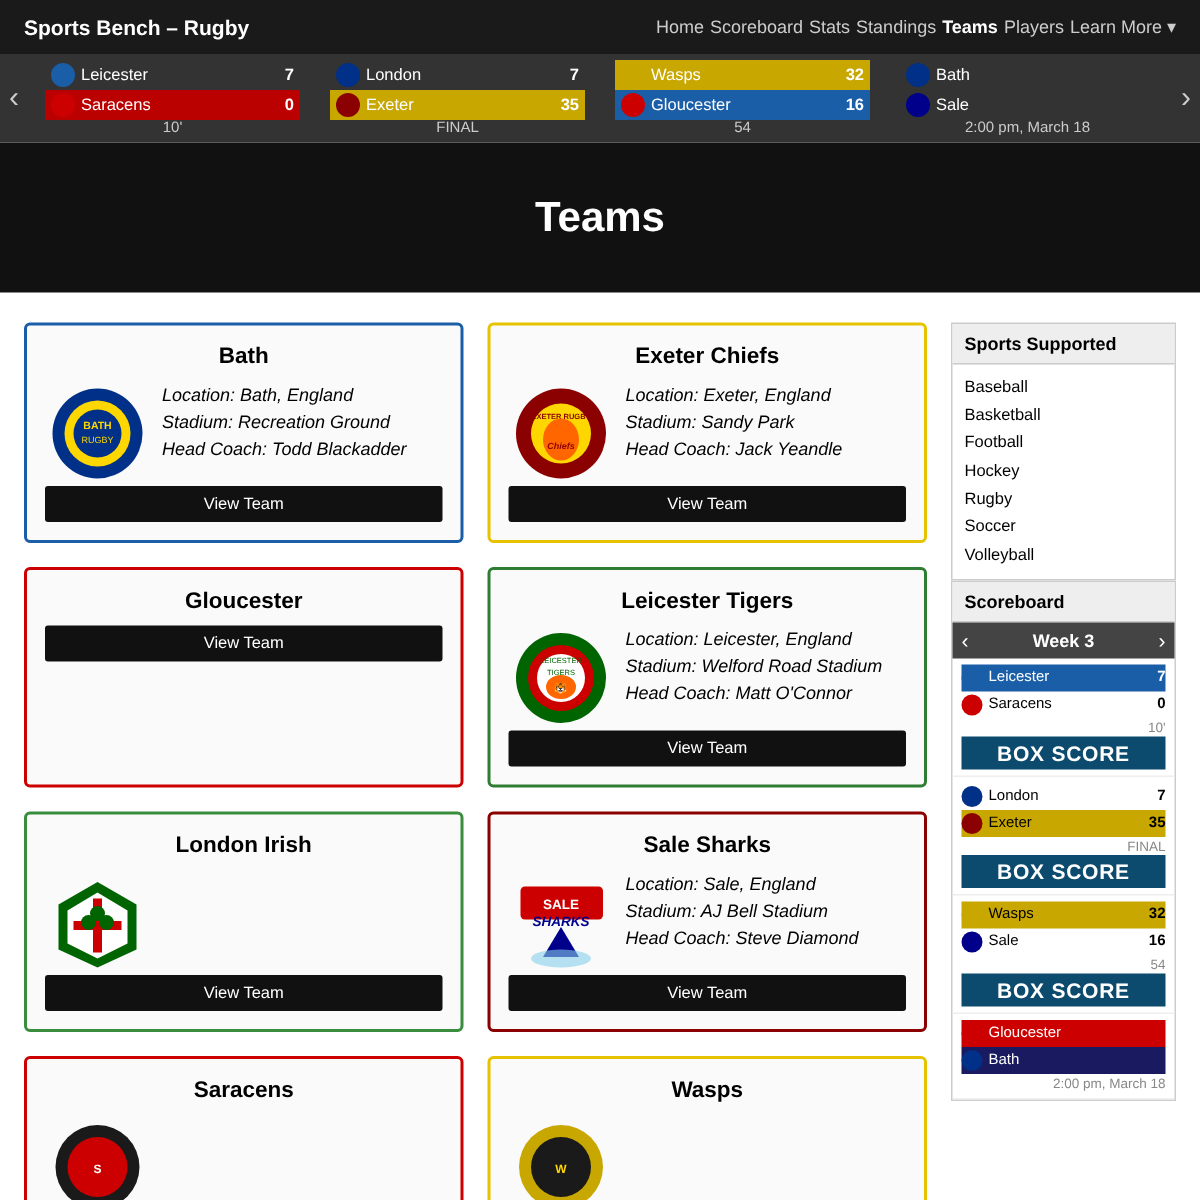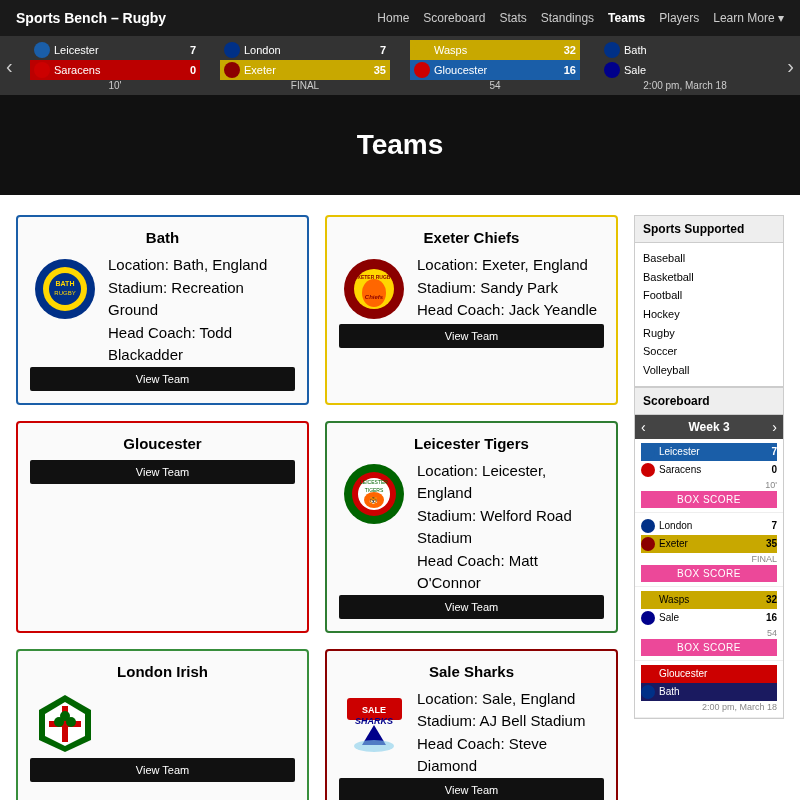--- a/index.html
+++ b/index.html
@@ -8,21 +8,21 @@
     
     .top-nav {
       background: #1a1a1a;
       display: flex;
       align-items: center;
       justify-content: space-between;
       padding: 0 16px;
       height: 36px;
     }
     .top-nav .site-title { color: #fff; font-size: 14px; font-weight: bold; }
-    .top-nav .nav-links { display: flex; gap: 14px; }
+    .top-nav .nav-links { display: flex; gap: 4px; }
     .top-nav .nav-links a { color: #ccc; font-size: 12px; text-decoration: none; }
     .top-nav .nav-links a.active { color: #fff; font-weight: bold; }
     .top-nav .nav-links .learn-more { color: #ccc; font-size: 12px; text-align: right; }
 
     
     .score-bar {
       background: #333;
       padding: 4px 0;
       position: relative;
     }
@@ -99,23 +99,24 @@
       flex-shrink: 0;
       display: flex;
       align-items: center;
       justify-content: center;
     }
     .team-logo-svg {
       width: 65px;
       height: 65px;
     }
     .team-info {
-      font-size: 15px;
+      font-size: 12px;
       line-height: 1.5;
       flex: 1;
+      font-style: italic;
     }
     .view-team-btn {
       background: #111;
       color: #fff;
       border: none;
       padding: 6px 0;
       width: 100%;
       font-size: 11px;
       cursor: pointer;
       border-radius: 2px;
@@ -167,28 +168,29 @@
     .sb-team-row.wasps-bg { background: #c8a800; }
     .sb-team-row.gloucester-bg { background: #c00; }
     .sb-team-row.bath-bg { background: #1a1a60; }
     .sb-logo { width: 14px; height: 14px; border-radius: 50%; margin-right: 4px; flex-shrink:0; }
     .sb-tname { font-size: 10px; flex: 1; }
     .sb-tname.white { color: #fff; }
     .sb-tscore { font-size: 10px; font-weight: bold; min-width: 16px; text-align: right; }
     .sb-tscore.white { color: #fff; }
     .sb-status { font-size: 9px; color: #888; text-align: right; padding: 1px 0; }
     .sb-boxscore {
-      background: #ec4899;
+      background: #0c4a6e;
       color: #fff;
-      font-size: 10px;
+      font-size: 14px;
       text-align: center;
       padding: 3px;
       cursor: pointer;
       letter-spacing: 0.5px;
       text-transform: uppercase;
+      font-weight: bold;
     }
 
     
     .game-wrap { display: flex; flex-direction: column; align-items: center; }
     .team-row-top {
       display: flex; align-items: center; width: 170px; height: 20px; padding: 0 4px;
     }
     .team-row-top .logo-sm {
       width: 16px; height: 16px; border-radius: 50%; margin-right: 4px; flex-shrink:0;
     }

